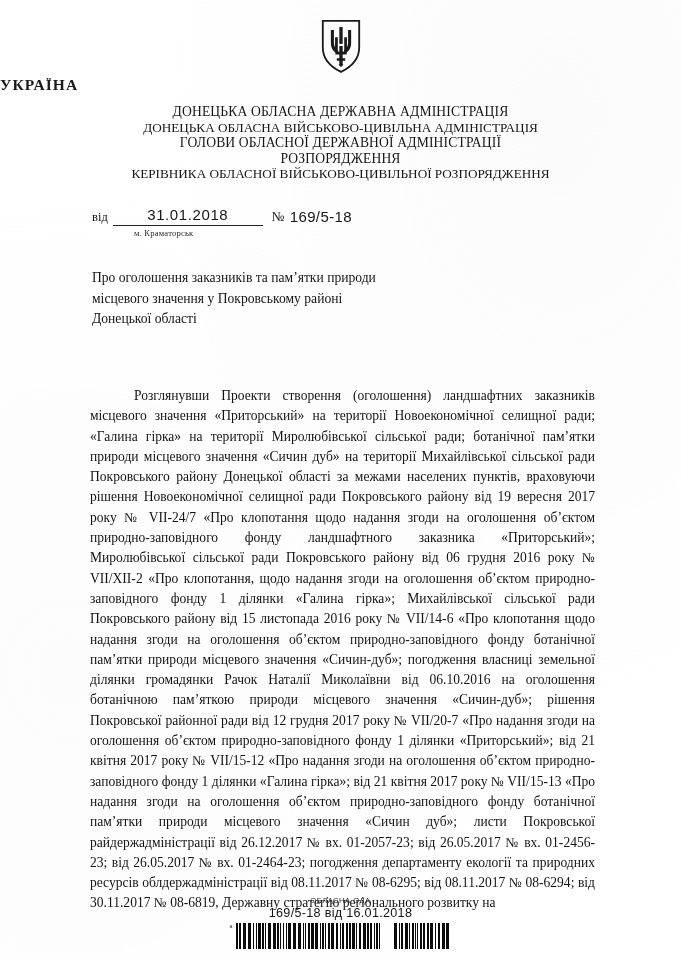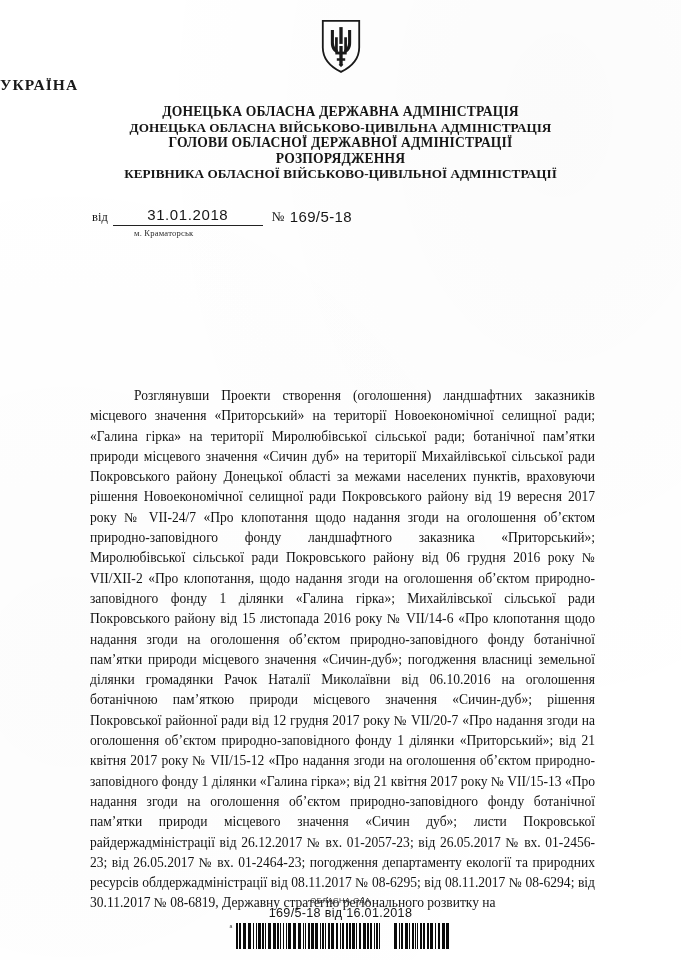--- a/index.html
+++ b/index.html
@@ -56,21 +56,21 @@
     color: #1a1a1a;
   }
 
   
   .org-header {
     position: absolute;
     top: 104px;
     left: 40px;
     right: 40px;
     text-align: center;
-    font-weight: bold;
+    font-weight: normal;
     font-size: 13.6px;
     line-height: 15.6px;
     letter-spacing: 0.15px;
     color: #161616;
   }
   .org-header div { white-space: nowrap; }
   .org-line-wide { font-size: 13.2px; letter-spacing: 0px; }
 
   
   .doc-meta {
@@ -224,35 +224,36 @@
     </span>
   </div>
 
   <div class="country-name">УКРАЇНА</div>
 
   <div class="org-header">
     <div>ДОНЕЦЬКА ОБЛАСНА ДЕРЖАВНА АДМІНІСТРАЦІЯ</div>
     <div class="org-line-wide">ДОНЕЦЬКА ОБЛАСНА ВІЙСЬКОВО-ЦИВІЛЬНА АДМІНІСТРАЦІЯ</div>
     <div>ГОЛОВИ ОБЛАСНОЇ ДЕРЖАВНОЇ АДМІНІСТРАЦІЇ</div>
     <div>РОЗПОРЯДЖЕННЯ</div>
-    <div class="org-line-wide">КЕРІВНИКА ОБЛАСНОЇ ВІЙСЬКОВО-ЦИВІЛЬНОЇ АДМІНІСТРАЦІЇ</div>
+    <div class="org-line-wide">КЕРІВНИКА ОБЛАСНОЇ ВІЙСЬКОВО-ЦИВІЛЬНОЇ РОЗПОРЯДЖЕННЯ</div>
   </div>
 
   <div class="doc-meta">
     <div class="meta-row">
       <span class="meta-label">від</span>
       <span class="meta-date-box">
         <span class="meta-date">31.01.2018</span>
       </span>
       <span class="meta-num-label">№</span>
       <span class="meta-num">169/5-18</span>
     </div>
     <div class="meta-city">м. Краматорськ</div>
   </div>
 
+  <div class="subject">Про оголошення заказників та пам’ятки природи місцевого значення у Покровському районі Донецької області</div>
 
   <div class="body-text">
     <p>Розглянувши Проекти створення (оголошення) ландшафтних заказників місцевого значення «Приторський» на території Новоекономічної селищної ради; «Галина гірка» на території Миролюбівської сільської ради; ботанічної пам’ятки природи місцевого значення «Сичин дуб» на території Михайлівської сільської ради Покровського району Донецької області за межами населених пунктів, враховуючи рішення Новоекономічної селищної ради Покровського району від 19 вересня 2017 року № VII-24/7 «Про клопотання щодо надання згоди на оголошення об’єктом природно-заповідного фонду ландшафтного заказника «Приторський»; Миролюбівської сільської ради Покровського району від 06 грудня 2016 року № VII/XII-2 «Про клопотання, щодо надання згоди на оголошення об’єктом природно-заповідного фонду 1 ділянки «Галина гірка»; Михайлівської сільської ради Покровського району від 15 листопада 2016 року № VII/14-6 «Про клопотання щодо надання згоди на оголошення об’єктом природно-заповідного фонду ботанічної пам’ятки природи місцевого значення «Сичин-дуб»; погодження власниці земельної ділянки громадянки Рачок Наталії Миколаївни від 06.10.2016 на оголошення ботанічною пам’яткою природи місцевого значення «Сичин-дуб»; рішення Покровської районної ради від 12 грудня 2017 року № VII/20-7 «Про надання згоди на оголошення об’єктом природно-заповідного фонду 1 ділянки «Приторський»; від 21 квітня 2017 року № VII/15-12 «Про надання згоди на оголошення об’єктом природно-заповідного фонду 1 ділянки «Галина гірка»; від 21 квітня 2017 року № VII/15-13 «Про надання згоди на оголошення об’єктом природно-заповідного фонду ботанічної пам’ятки природи місцевого значення «Сичин дуб»; листи Покровської райдержадміністрації від 26.12.2017 № вх. 01-2057-23; від 26.05.2017 № вх. 01-2456-23; від 26.05.2017 № вх. 01-2464-23; погодження департаменту екології та природних ресурсів облдержадміністрації від 08.11.2017 № 08-6295; від 08.11.2017 № 08-6294; від 30.11.2017 № 08-6819, Державну стратегію регіонального розвитку на</p>
   </div>
 
   <div class="footer-stamp">
     <div class="stamp-org">ОБЛАСНА ОДА</div>
     <div class="stamp-num">169/5-18 від 16.01.2018</div>
     <div class="barcode-row">
       <span class="barcode-tick">а</span>

